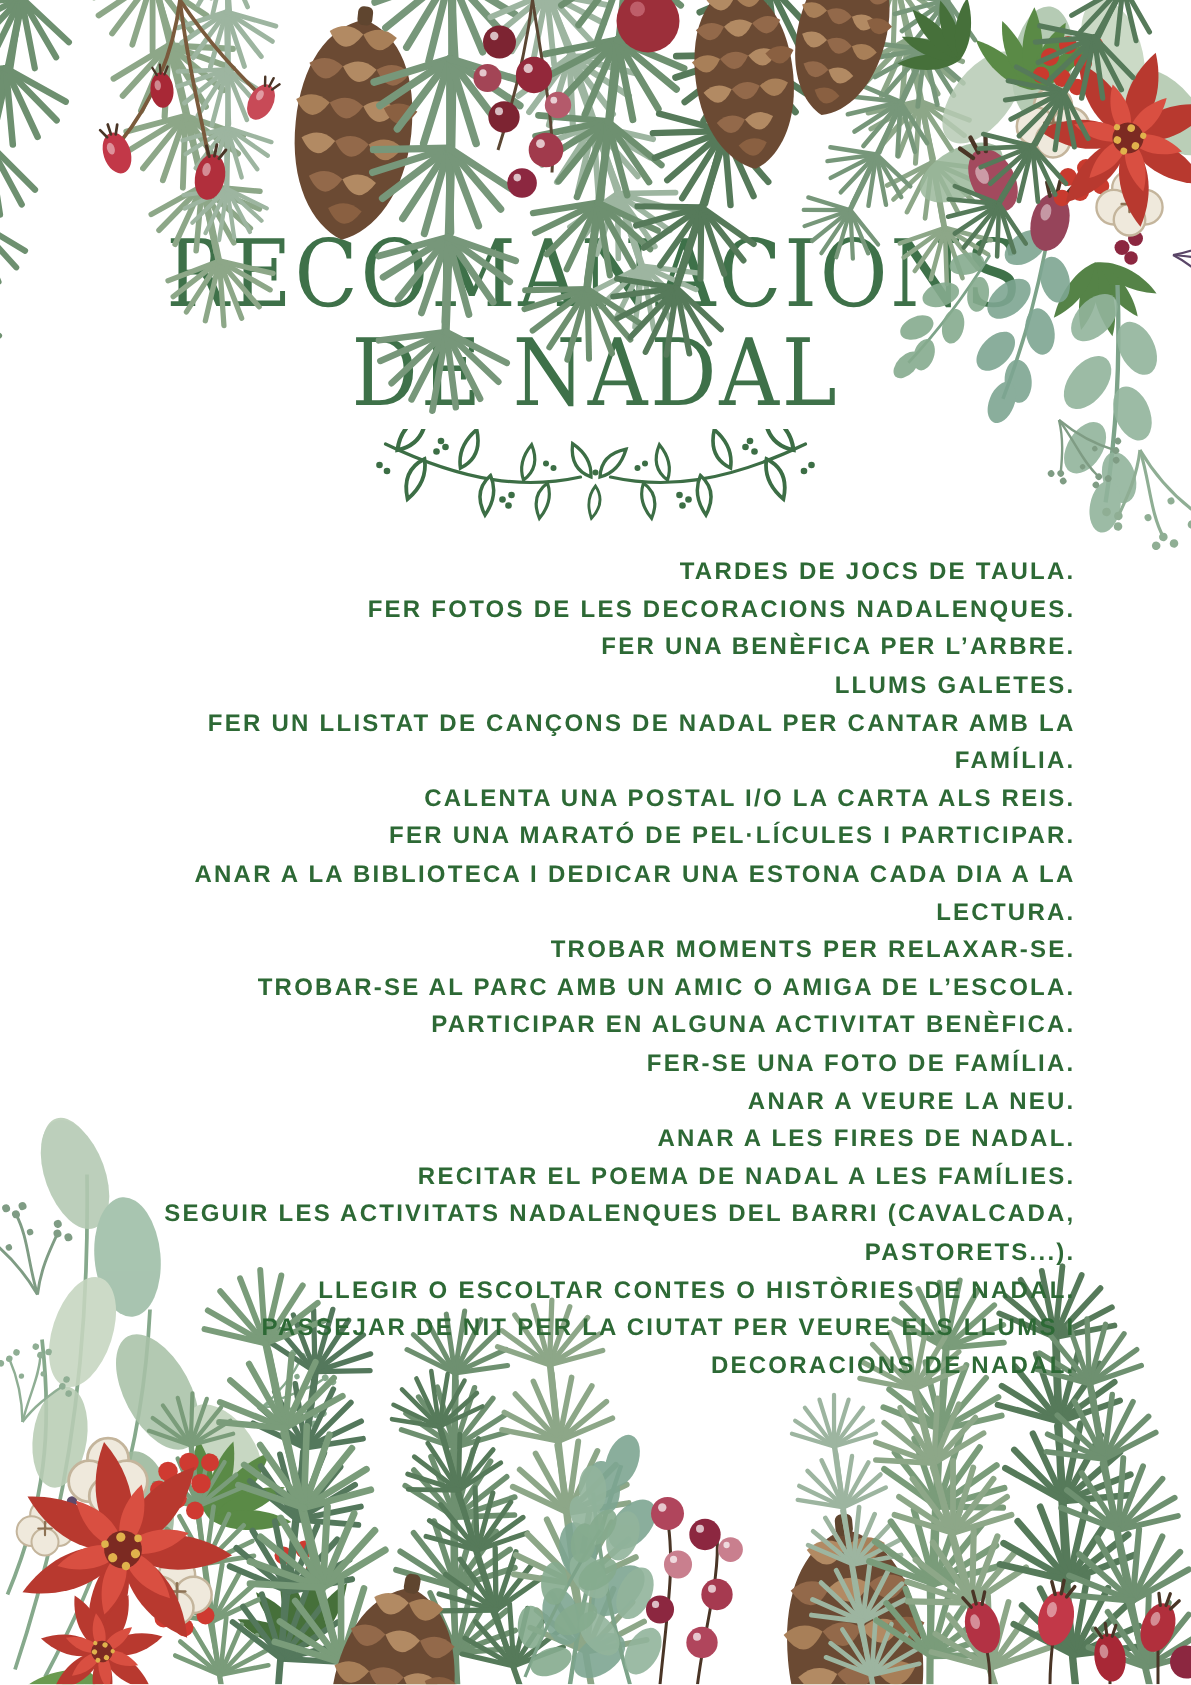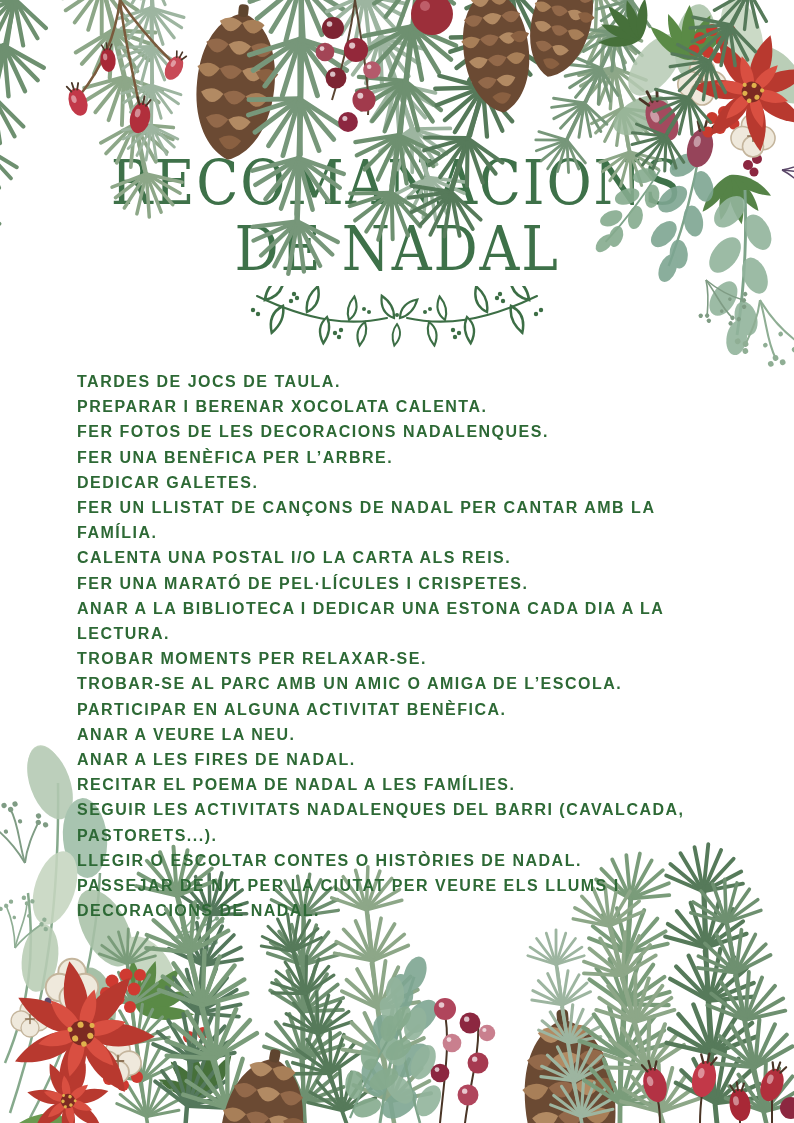--- a/index.html
+++ b/index.html
@@ -16,21 +16,21 @@
   .title{
     margin:0;font-family:"DejaVu Serif","Liberation Serif",serif;
     font-weight:400;color:#3e7149;font-size:62px;line-height:66px;
     letter-spacing:2px;transform:scaleX(.89);transform-origin:50% 0;
   }
   .divider-wrap{position:absolute;top:286px;left:0;right:0;text-align:center;z-index:2;}
   .divider-svg{width:340px;height:64px;}
   
   .list{
     position:absolute;top:369px;left:77px;width:640px;z-index:4;
-    margin:0;padding:0;list-style:none;text-align:left;
+    margin:0;padding:0;list-style:none;text-align:right;
   }
   .list li{
     font-size:16px;font-weight:bold;color:#2d6935;
     line-height:25.2px;letter-spacing:1.5px;
   }
   .sr-defs{position:absolute;width:0;height:0;overflow:hidden;}
 </style>
 </head>
 <body>
 
@@ -303,31 +303,31 @@
         <use href="#dleaf" transform="translate(-3,0) rotate(-36) scale(1.05)"></use>
         <use href="#dleaf" transform="translate(3,0) rotate(36) scale(1.05)"></use>
         <use href="#dleaf" transform="translate(0,6) rotate(180) scale(0.9)"></use>
         <circle cx="0" cy="-3" r="2" fill="#3c6e45" stroke="none"></circle>
       </g>
     </svg>
   </div>
 
   <ul class="list">
     <li>TARDES DE JOCS DE TAULA.</li>
-    <li>PREPARAR I BERENAR XOCOLATA CALENTA.</li>
     <li>FER FOTOS DE LES DECORACIONS NADALENQUES.</li>
     <li>FER UNA BENÈFICA PER L’ARBRE.</li>
-    <li>DEDICAR GALETES.</li>
+    <li>LLUMS GALETES.</li>
     <li>FER UN LLISTAT DE CANÇONS DE NADAL PER CANTAR AMB LA FAMÍLIA.</li>
     <li>CALENTA UNA POSTAL I/O LA CARTA ALS REIS.</li>
-    <li>FER UNA MARATÓ DE PEL·LÍCULES I CRISPETES.</li>
+    <li>FER UNA MARATÓ DE PEL·LÍCULES I PARTICIPAR.</li>
     <li>ANAR A LA BIBLIOTECA I DEDICAR UNA ESTONA CADA DIA A LA LECTURA.</li>
     <li>TROBAR MOMENTS PER RELAXAR-SE.</li>
     <li>TROBAR-SE AL PARC AMB UN AMIC O AMIGA DE L’ESCOLA.</li>
     <li>PARTICIPAR EN ALGUNA ACTIVITAT BENÈFICA.</li>
+    <li>FER-SE UNA FOTO DE FAMÍLIA.</li>
     <li>ANAR A VEURE LA NEU.</li>
     <li>ANAR A LES FIRES DE NADAL.</li>
     <li>RECITAR EL POEMA DE NADAL A LES FAMÍLIES.</li>
     <li>SEGUIR LES ACTIVITATS NADALENQUES DEL BARRI (CAVALCADA, PASTORETS...).</li>
     <li>LLEGIR O ESCOLTAR CONTES O HISTÒRIES DE NADAL.</li>
     <li>PASSEJAR DE NIT PER LA CIUTAT PER VEURE ELS LLUMS I DECORACIONS DE NADAL.</li>
   </ul>
 
   <svg class="decor-bottom" viewBox="0 0 794 400">
     <g>

